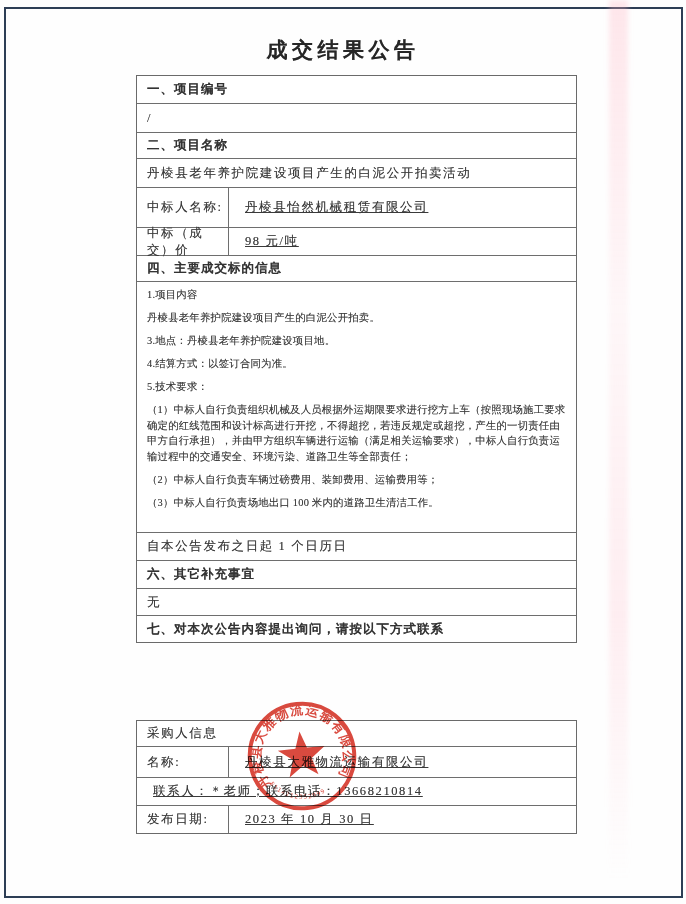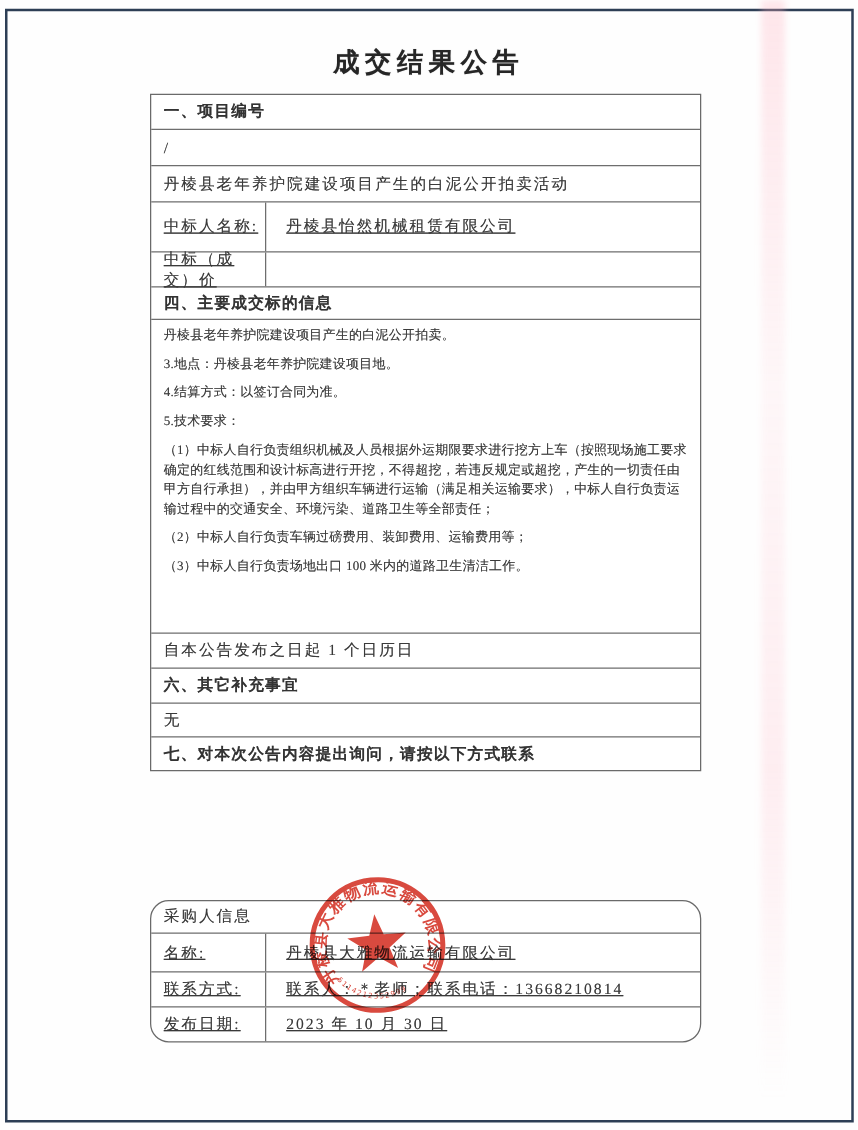--- a/index.html
+++ b/index.html
@@ -13,67 +13,70 @@
   .pink-streak { position:absolute; left:609px; top:0; width:19px; height:880px;
                  background:linear-gradient(to bottom,
                    rgba(255,175,190,.30), rgba(255,180,195,.10) 35%,
                    rgba(255,180,195,.22) 70%, rgba(255,180,195,0));
                  filter:blur(2.5px); }
 
   .doc-title { position:absolute; left:0; top:36px; width:686px; text-align:center;
                font-size:21px; font-weight:bold; letter-spacing:4.5px; color:#262626;
                text-shadow:0 0 .6px rgba(60,60,60,.55); }
 
-  .tbl { position:absolute; left:120px; width:441px; border:1px solid #6a6a6a;
+  .tbl { position:absolute; left:136px; width:441px; border:1px solid #6a6a6a;
          background:#fff; color:#3a3a3a; }
   .tbl .row { border-bottom:1px solid #6e6e6e; display:flex; align-items:center;
               padding-left:10px; font-size:12.5px; letter-spacing:1.6px;
               text-shadow:0 0 .5px rgba(70,70,70,.55); }
   .tbl .row:last-child { border-bottom:none; }
   .tbl .row.hdr { font-weight:bold; letter-spacing:1px; color:#333; }
   .tbl .row.two { padding-left:0; }
   .two .lab { width:92px; height:100%; border-right:1px solid #6e6e6e;
-              display:flex; align-items:center; padding-left:10px; flex:none;text-decoration:underline; }
+              display:flex; align-items:center; padding-left:10px; flex:none; }
   .two .val { display:flex; align-items:center; padding-left:16px; flex:1;text-decoration:underline; }
 
   .big { display:block !important; padding:5px 8px 0 10px !important;
          overflow:hidden; }
   .big p { font-size:10.4px; line-height:15.5px; letter-spacing:.2px;
            margin:0 0 7.5px; color:#3b3b3b; }
 
   .t1 { top:75px; }
-  .t2 { top:720px;border-radius:15px; }
+  .t2 { top:720px; }
 
   .seal { position:absolute; left:245px; top:699px; width:114px; height:114px;
           transform:rotate(-6deg); mix-blend-mode:multiply; opacity:.92;
           pointer-events:none; }
 </style>
 </head>
 <body>
 
 <div class="page">
 
   <div class="page-frame"></div>
   <div class="pink-streak"></div>
 
   <h1 class="doc-title">成交结果公告</h1>
 
   <div class="tbl t1">
     <div class="row hdr" style="height:28px">一、项目编号</div>
     <div class="row" style="height:29px">/</div>
+    <div class="row hdr" style="height:26px">二、项目名称</div>
     <div class="row" style="height:29px">丹棱县老年养护院建设项目产生的白泥公开拍卖活动</div>
     <div class="row two" style="height:40px">
       <div class="lab">中标人名称:</div>
       <div class="val">丹棱县怡然机械租赁有限公司</div>
     </div>
     <div class="row two" style="height:28px">
       <div class="lab">中标（成交）价</div>
+      <div class="val">98 元/吨</div>
     </div>
     <div class="row hdr" style="height:26px">四、主要成交标的信息</div>
     <div class="row big" style="height:251px">
+      <p>1.项目内容</p>
       <p>丹棱县老年养护院建设项目产生的白泥公开拍卖。</p>
       <p>3.地点：丹棱县老年养护院建设项目地。</p>
       <p>4.结算方式：以签订合同为准。</p>
       <p>5.技术要求：</p>
       <p>（1）中标人自行负责组织机械及人员根据外运期限要求进行挖方上车（按照现场施工要求确定的红线范围和设计标高进行开挖，不得超挖，若违反规定或超挖，产生的一切责任由甲方自行承担），并由甲方组织车辆进行运输（满足相关运输要求），中标人自行负责运输过程中的交通安全、环境污染、道路卫生等全部责任；</p>
       <p>（2）中标人自行负责车辆过磅费用、装卸费用、运输费用等；</p>
       <p>（3）中标人自行负责场地出口 100 米内的道路卫生清洁工作。</p>
     </div>
     <div class="row" style="height:28px">自本公告发布之日起 1 个日历日</div>
     <div class="row hdr" style="height:28px">六、其它补充事宜</div>
@@ -81,21 +84,20 @@
     <div class="row hdr" style="height:26px">七、对本次公告内容提出询问，请按以下方式联系</div>
   </div>
 
   <div class="tbl t2">
     <div class="row" style="height:26px">采购人信息</div>
     <div class="row two" style="height:31px">
       <div class="lab">名称:</div>
       <div class="val">丹棱县大雅物流运输有限公司</div>
     </div>
     <div class="row two" style="height:28px">
-      <div class="lab">联系方式:</div>
       <div class="val">联系人：＊老师；联系电话：13668210814</div>
     </div>
     <div class="row two" style="height:27px">
       <div class="lab">发布日期:</div>
       <div class="val">2023 年 10 月 30 日</div>
     </div>
   </div>
 
   <div class="seal">
     <svg viewBox="0 0 120 120" width="114" height="114">

